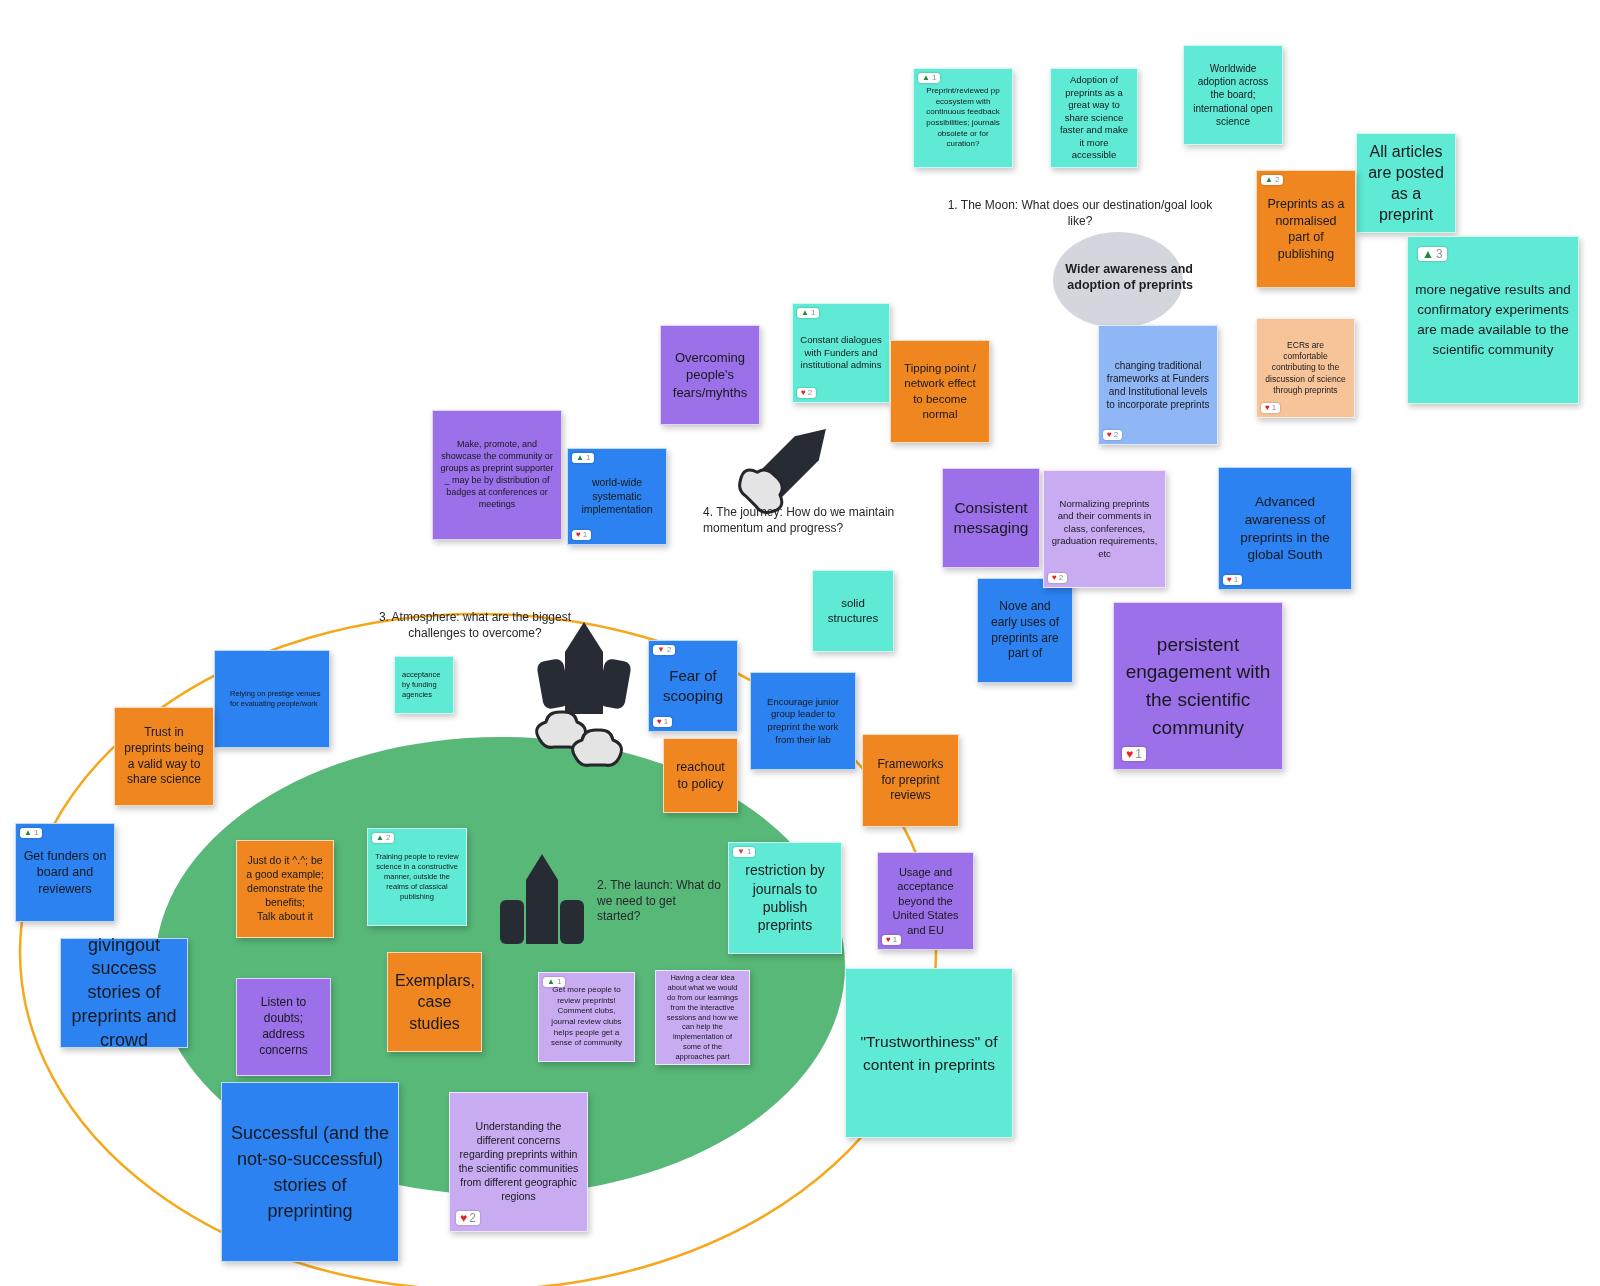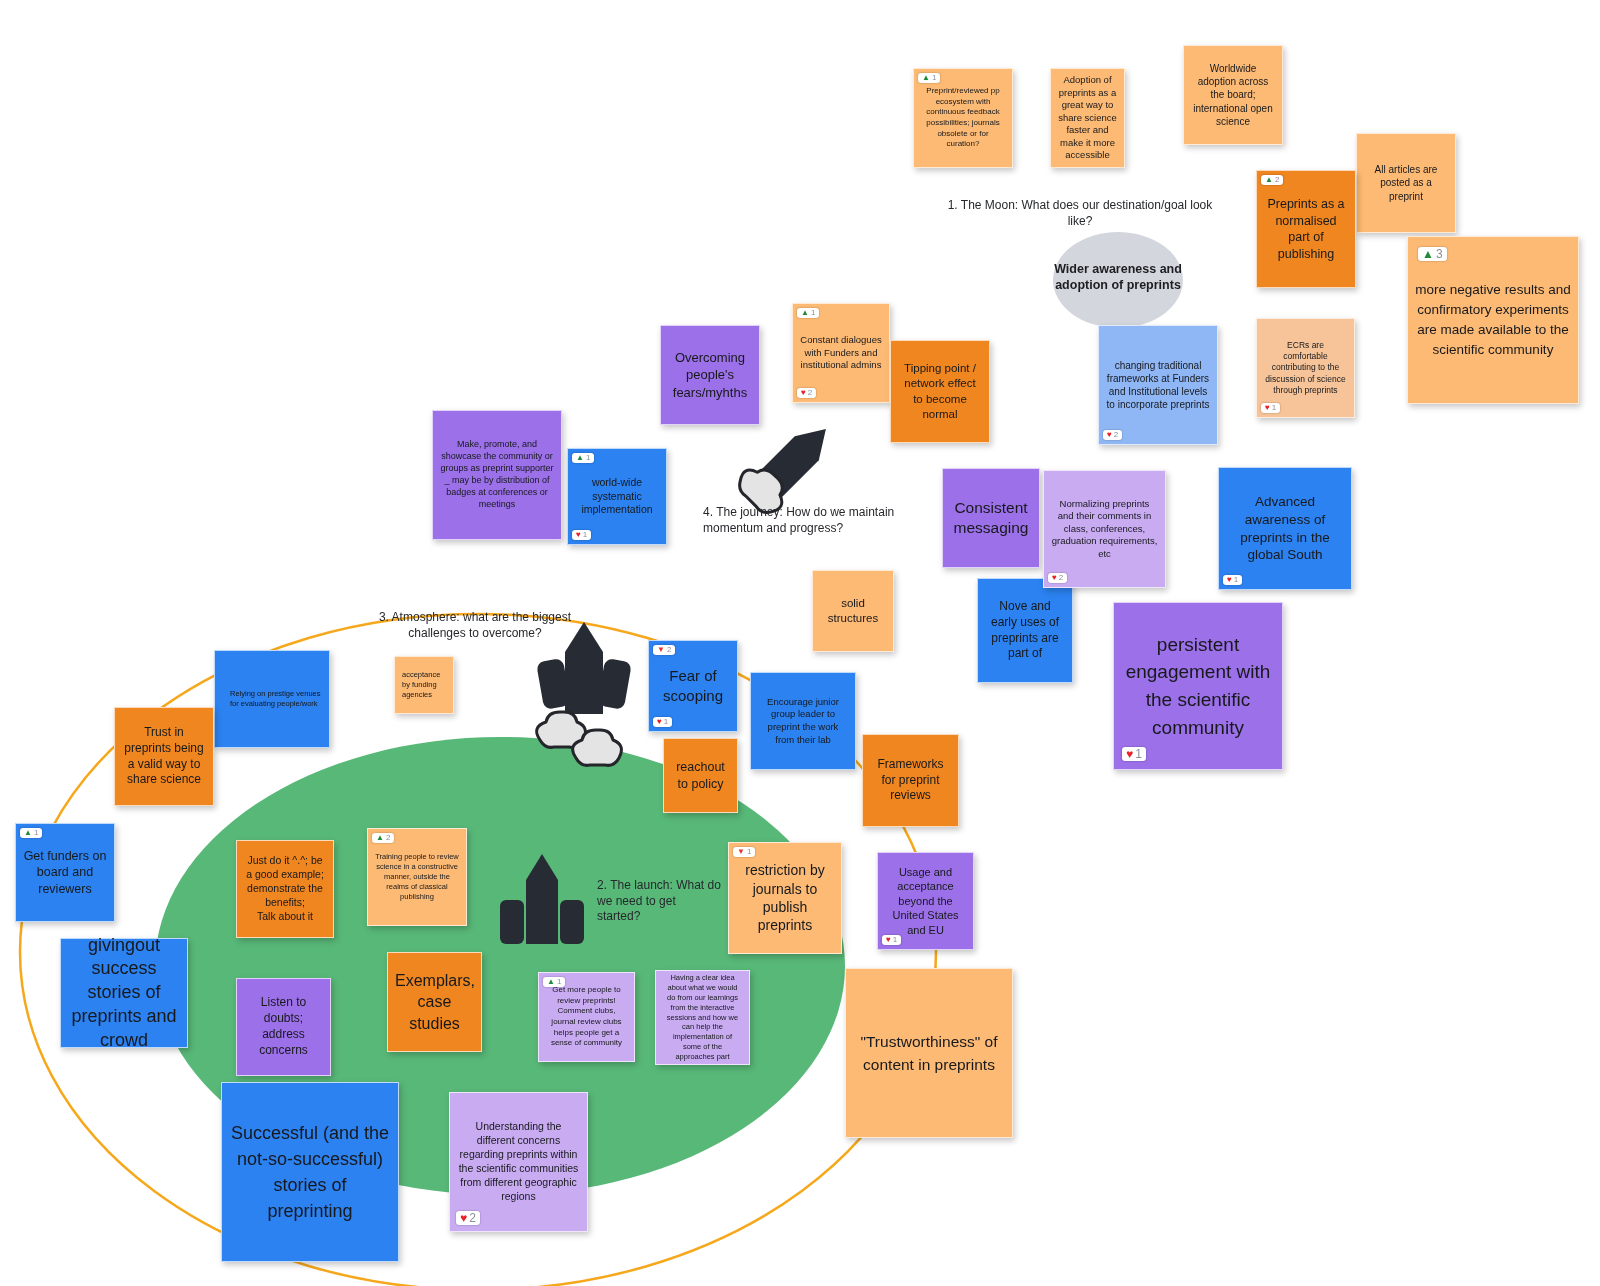--- a/index.html
+++ b/index.html
@@ -3,26 +3,26 @@
 <meta charset="utf-8">
 <style>
   html,body{margin:0;padding:0;background:#fff;}
   .board{position:relative;width:1600px;height:1286px;background:#fff;overflow:hidden;
          font-family:"Liberation Sans","DejaVu Sans",sans-serif;color:#17191d;}
   .shape{position:absolute;border-radius:50%;}
   .orbit{position:absolute;left:0;top:0;pointer-events:none;}
   .iconwrap{position:absolute;}
   .heading{position:absolute;font-size:12px;line-height:1.3;color:#26282c;}
   .heading.center{text-align:center;}
-  .moonlabel{position:absolute;font-weight:bold;font-size:12.5px;line-height:1.25;text-align:center;color:#1c1e21;}
+  .moonlabel{position:absolute;font-weight:bold;font-size:12.5px;line-height:1.25;text-align:right;color:#1c1e21;}
   .note{position:absolute;box-sizing:border-box;padding:7px;display:flex;align-items:center;justify-content:center;
         text-align:center;box-shadow:1.5px 2.5px 6px rgba(0,0,0,.22);border:1px solid rgba(255,255,255,.7);}
   .note p{margin:0;width:100%;line-height:1.32;white-space:pre-line;}
   .note.left{text-align:left;}
-  .yellow{background:#fdba74;}
+  .yellow{background:#5eead4;}
   .orange{background:#F0861F;}
   .blue{background:#2B82F0;}
   .purple{background:#9C70E8;}
   .lpurple{background:#C9ABF2;}
   .lblue{background:#90B7F5;}
   .peach{background:#F6C498;}
   .badge{position:absolute;display:flex;align-items:center;gap:2px;background:#fff;border-radius:3px;
          padding:1px 4px;line-height:1;box-shadow:0 0 2px rgba(0,0,0,.35);z-index:3;}
   .badge .gl{font-style:normal;font-size:8px;}
   .badge em{font-style:normal;font-size:8px;color:#8a8f98;}
@@ -78,29 +78,29 @@
   <div class="heading" style="left:597px;top:878px;width:125px">2. The launch: What do we need to get started?</div>
 
   <div class="note yellow" style="left:913px;top:68px;width:100px;height:100px;font-size:8px">
       <span class="badge tl">
         <i class="gl up">▲</i>
         <em>1</em>
       </span>
       <p>Preprint/reviewed pp ecosystem with continuous feedback possibilities; journals obsolete or for curation?</p>
     </div>
 
-  <div class="note yellow" style="left:1050px;top:68px;width:75px;height:100px;font-size:9.5px">
+  <div class="note yellow" style="left:1050px;top:68px;width:88px;height:100px;font-size:9.5px">
       <p>Adoption of preprints as a great way to share science faster and make it more accessible</p>
     </div>
 
   <div class="note yellow" style="left:1183px;top:45px;width:100px;height:100px;font-size:10px">
       <p>Worldwide adoption across the board; international open science</p>
     </div>
 
-  <div class="note yellow" style="left:1356px;top:133px;width:100px;height:100px;font-size:10px">
+  <div class="note yellow" style="left:1356px;top:133px;width:100px;height:100px;font-size:16px">
       <p>All articles are posted as a preprint</p>
     </div>
 
   <div class="note orange" style="left:1256px;top:170px;width:100px;height:118px;font-size:12.5px">
       <span class="badge tl">
         <i class="gl up">▲</i>
         <em>2</em>
       </span>
       <p>Preprints as a normalised part of publishing</p>
     </div>

